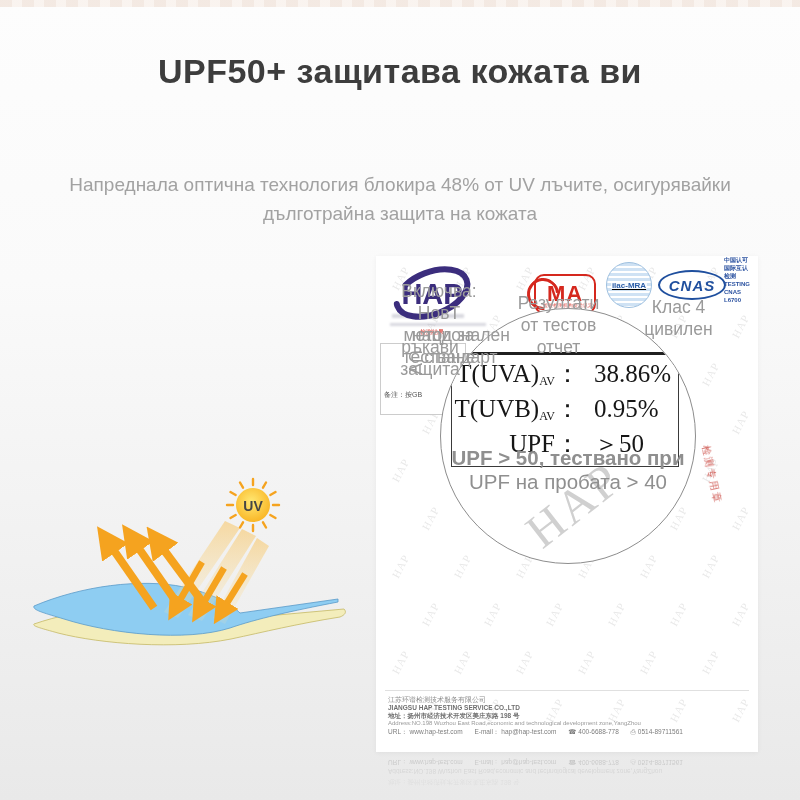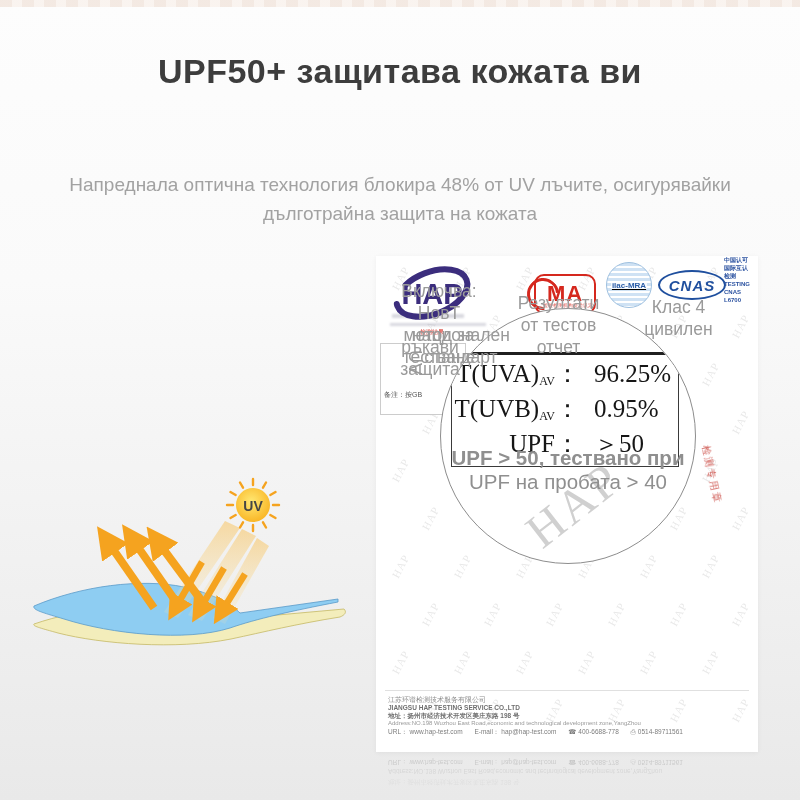--- a/index.html
+++ b/index.html
@@ -190,21 +190,21 @@
       <div>国际互认</div>
       <div>检测</div>
       <div>TESTING</div>
       <div>CNAS L6700</div>
     </div>
 
     <div class="circle">
       <div class="vbox">
         <div class="vrow">
           <span class="vlabel"><span>T(UVA)</span><span class="vsub">AV</span><span>：</span></span>
-          <span class="vval">96.25%</span>
+          <span class="vval">38.86%</span>
         </div>
         <div class="vrow">
           <span class="vlabel"><span>T(UVB)</span><span class="vsub">AV</span><span>：</span></span>
           <span class="vval">0.95%</span>
         </div>
         <div class="vrow">
           <span class="vlabel"><span>UPF</span><span class="vsub"></span><span>：</span></span>
           <span class="vval">＞50</span>
         </div>
       </div>

